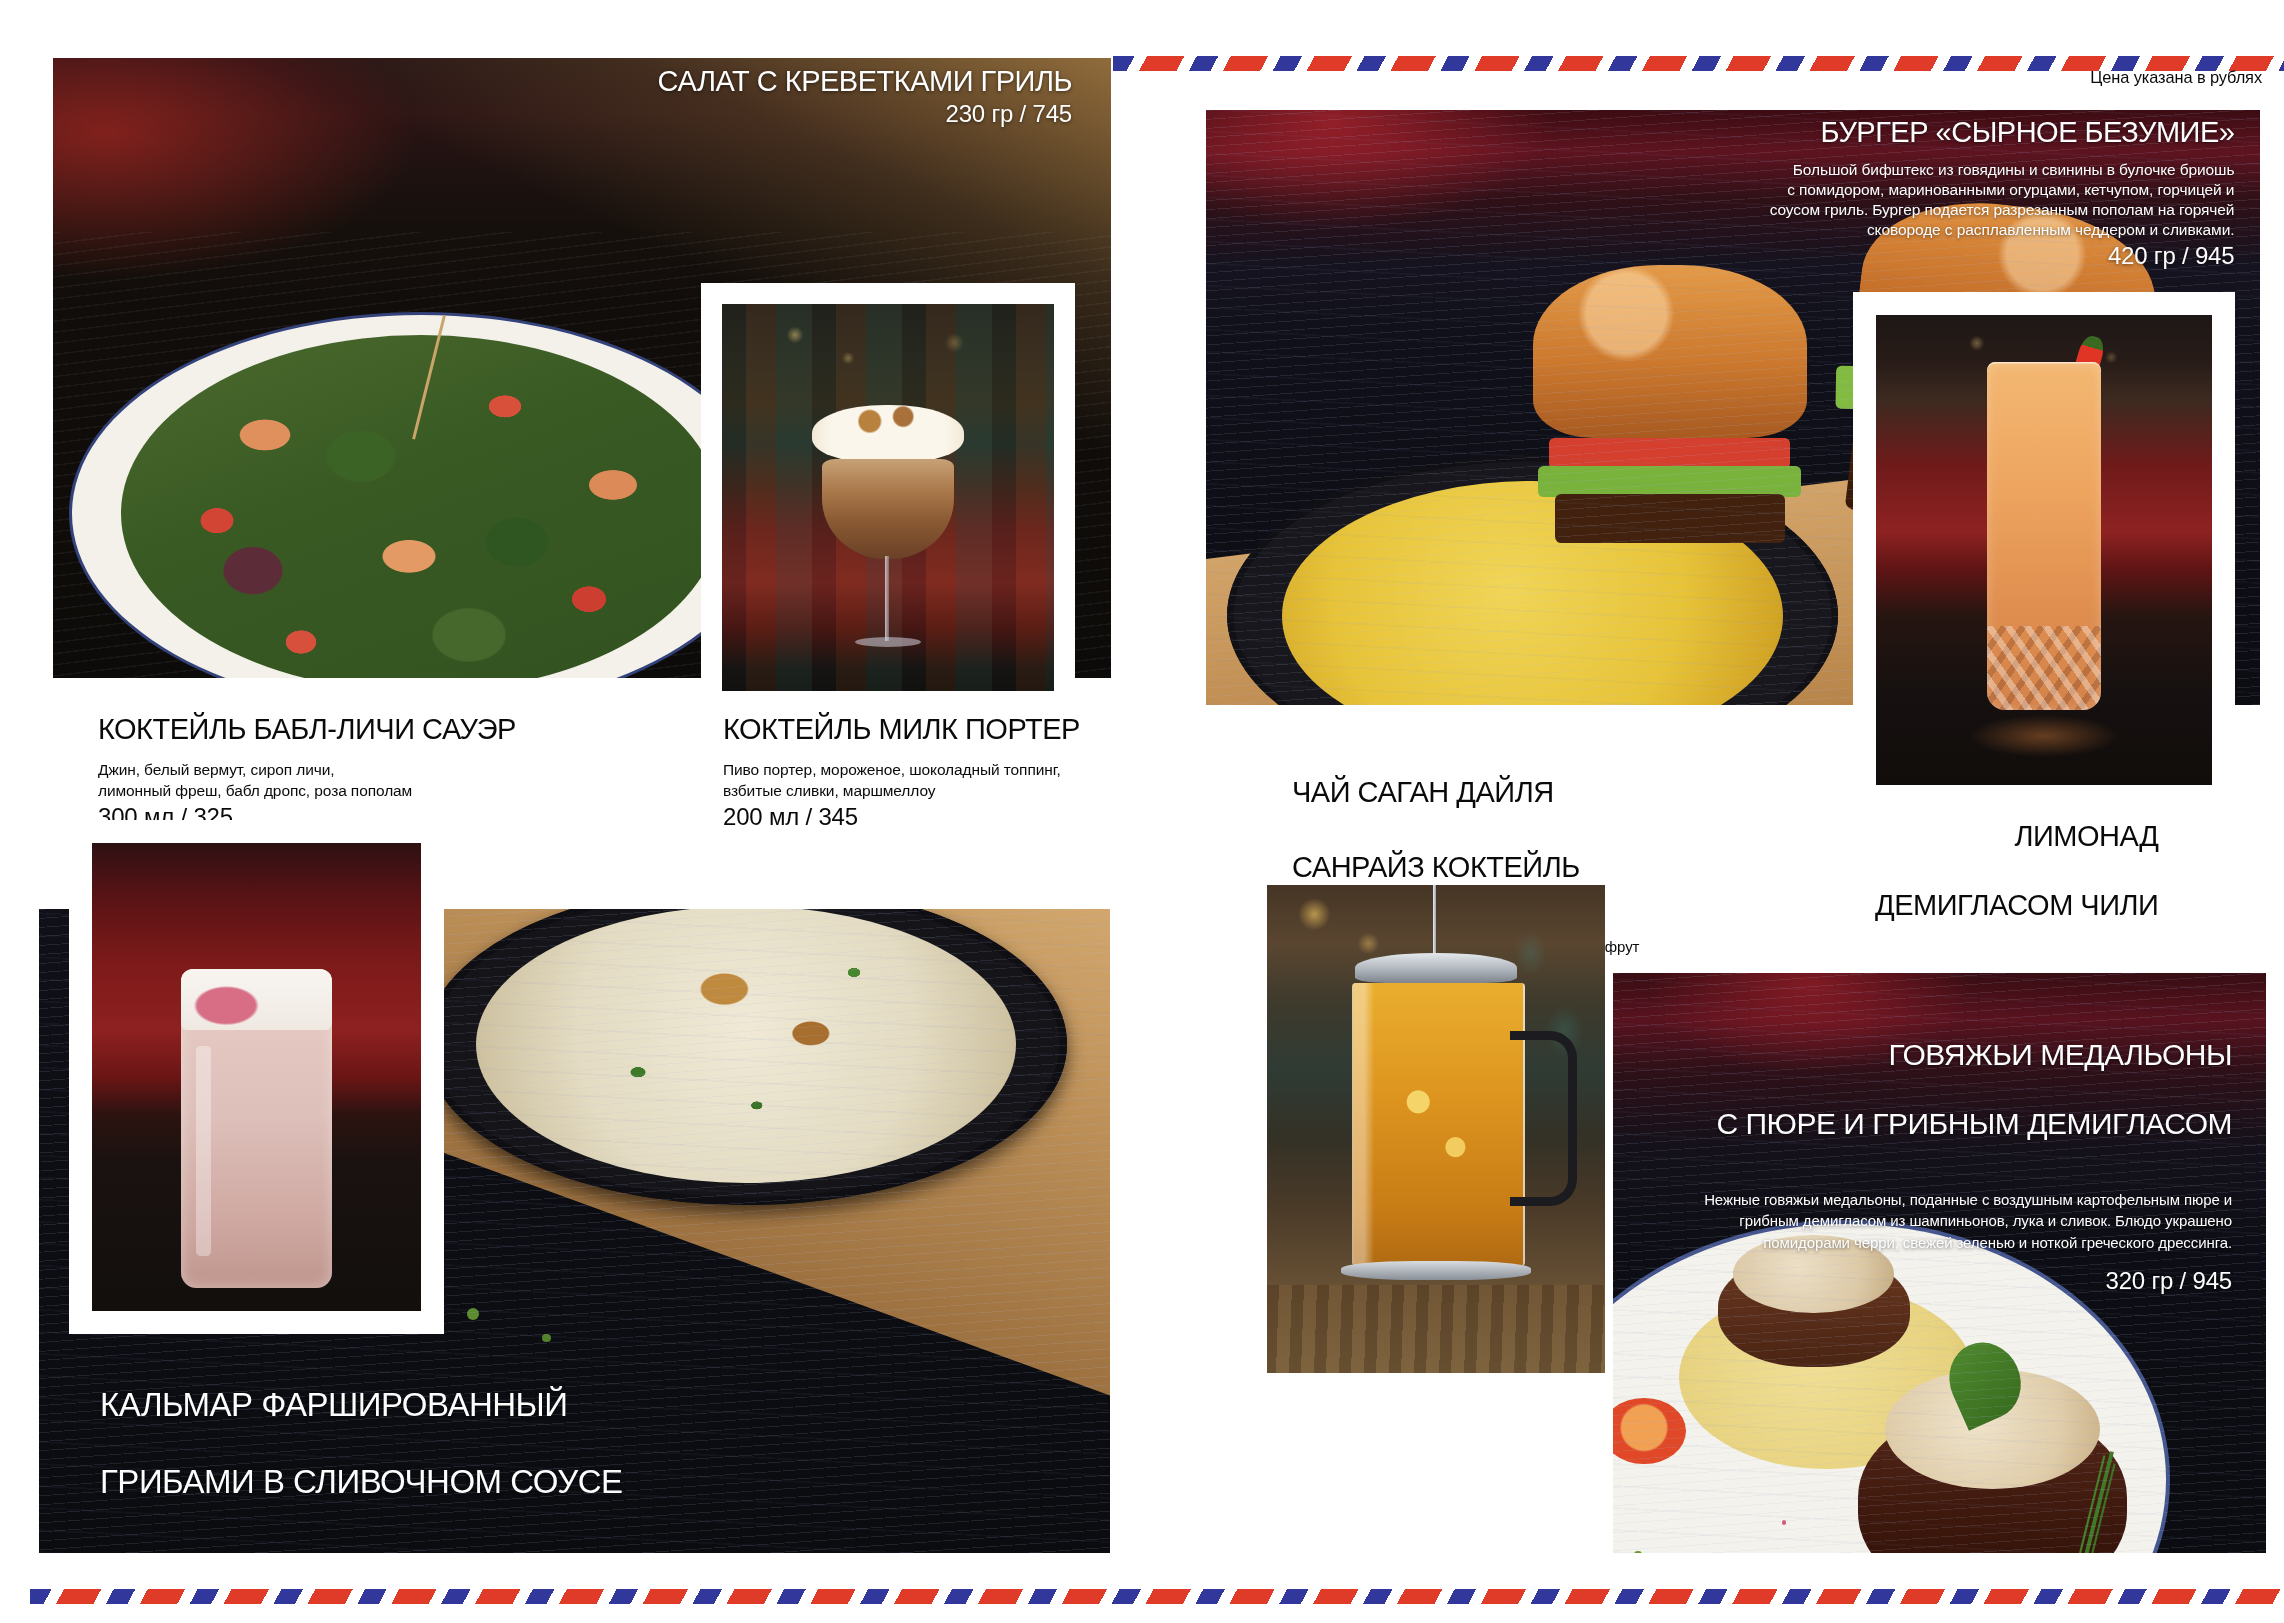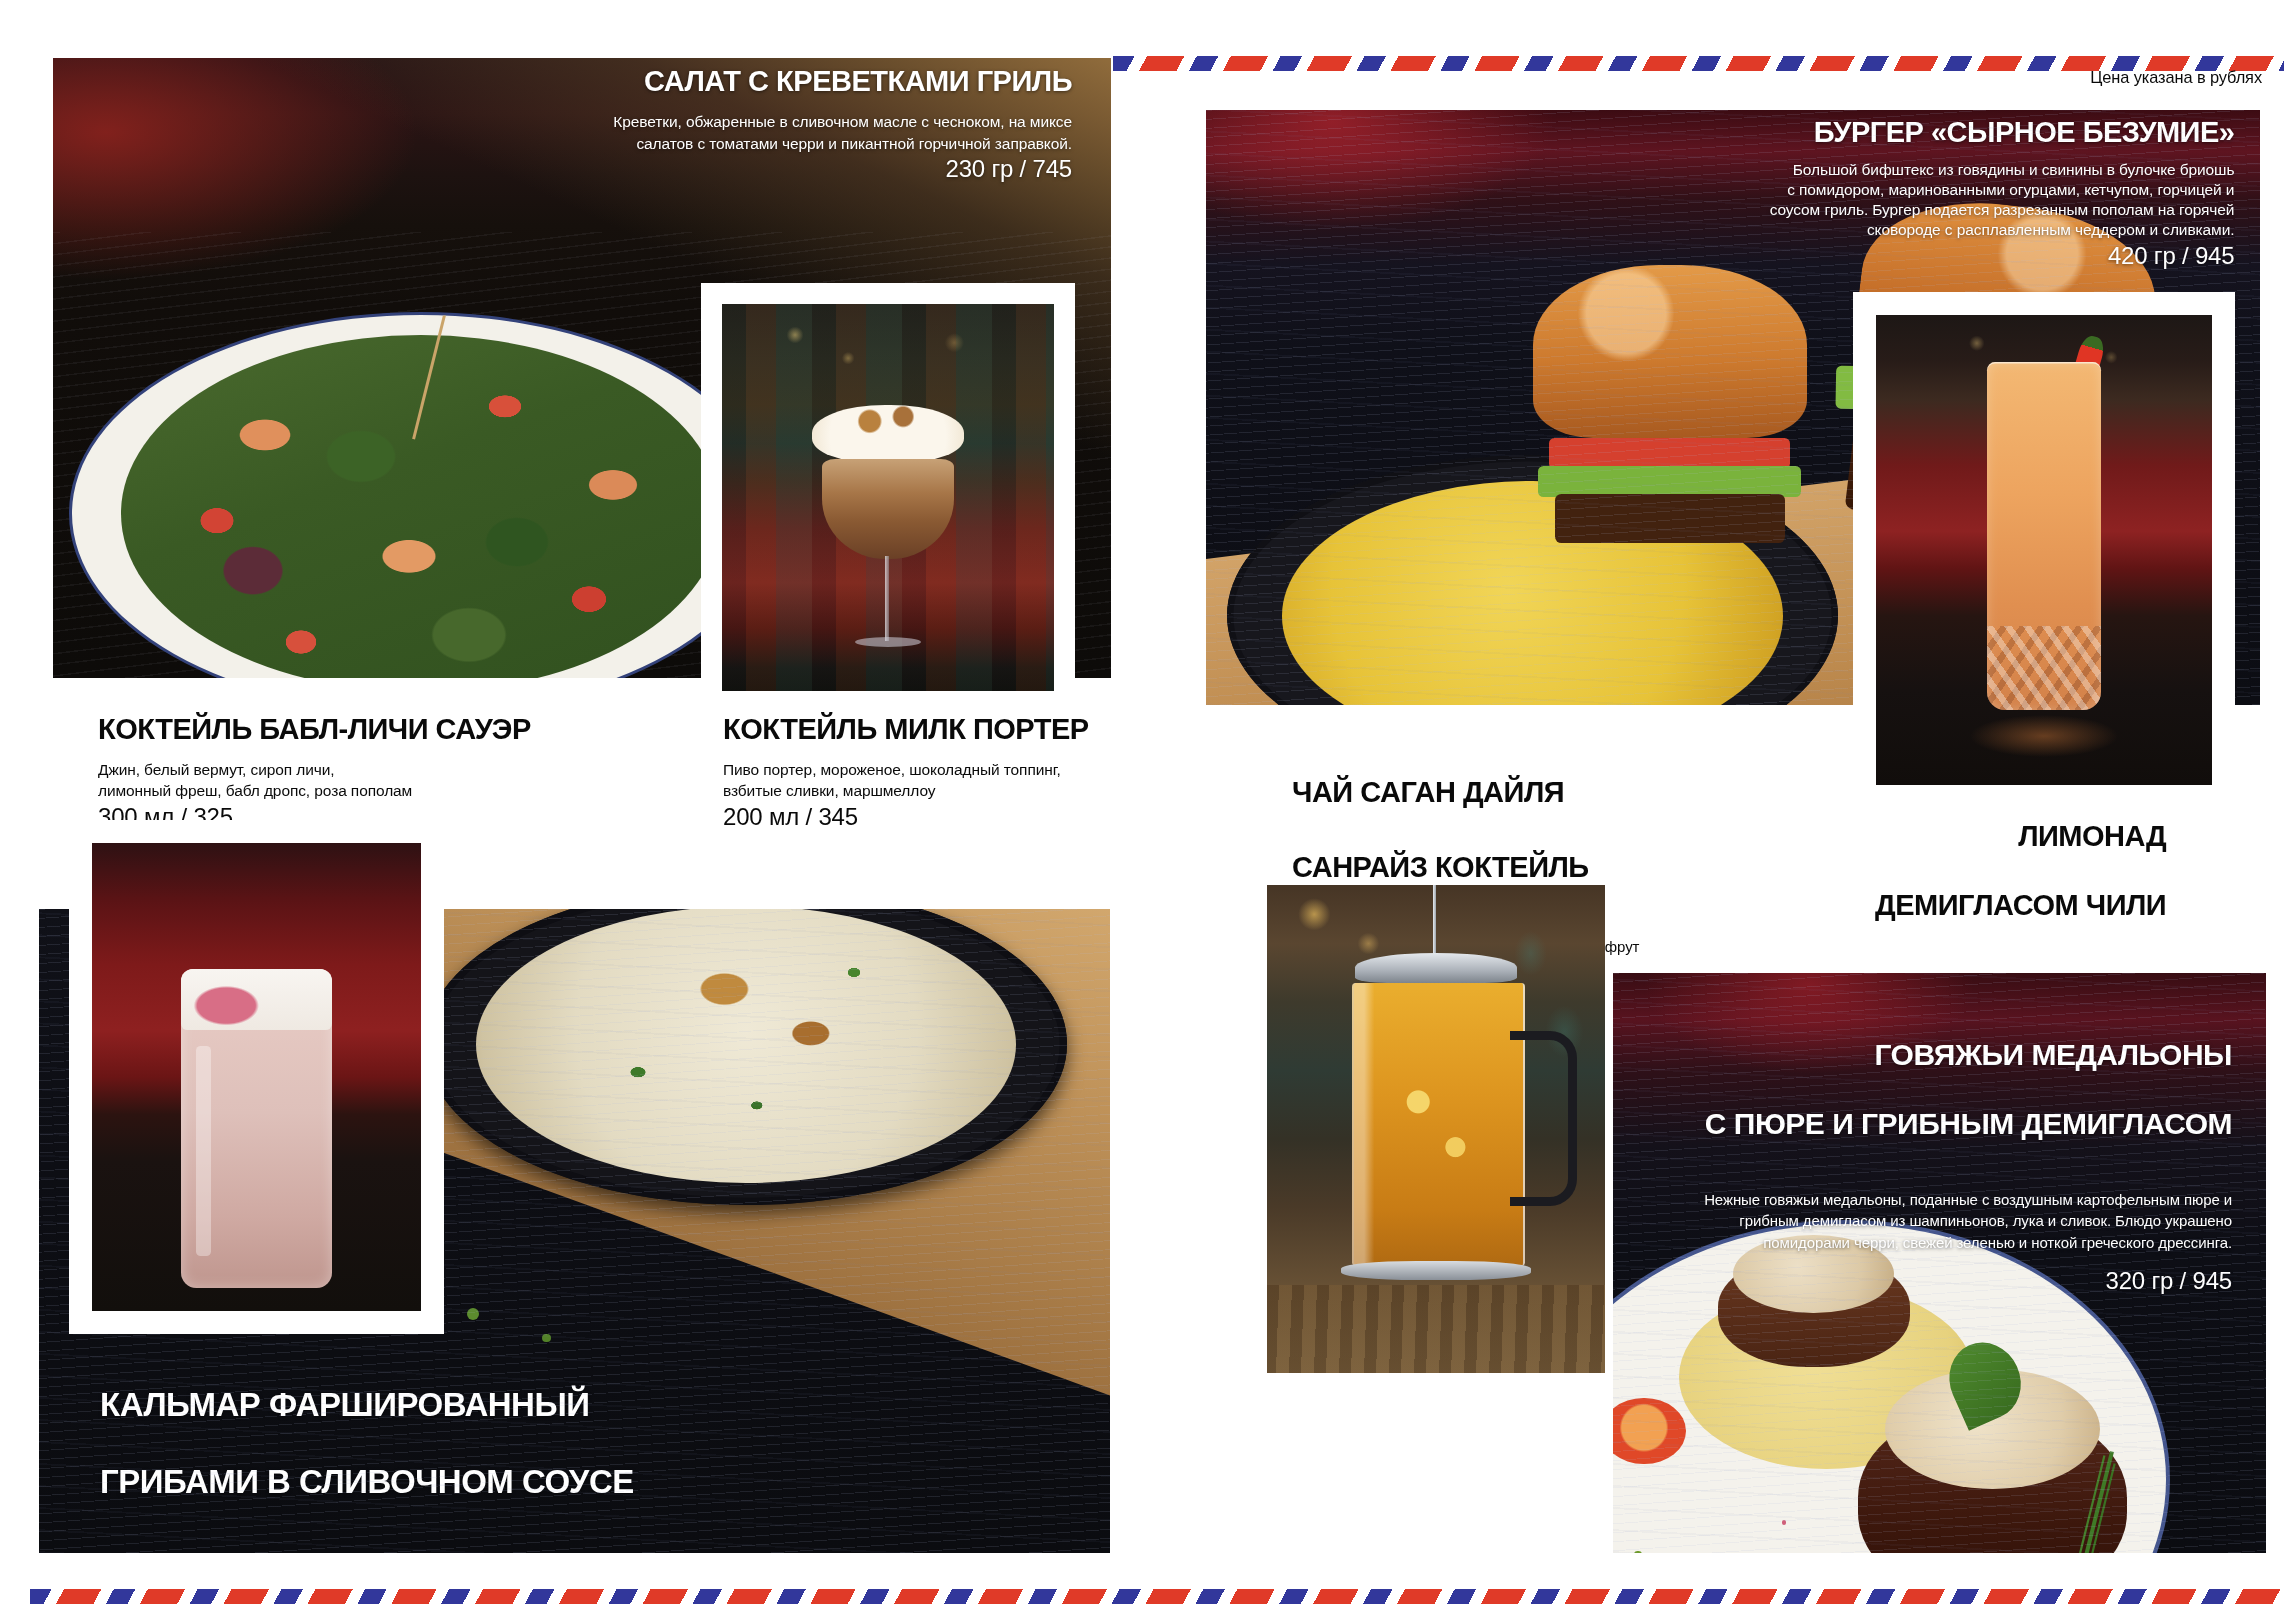--- a/index.html
+++ b/index.html
@@ -3,21 +3,21 @@
 <meta charset="utf-8">
 <style>
   html,body{margin:0;padding:0;background:#ffffff;}
   #page{position:relative;width:2309px;height:1624px;background:#ffffff;overflow:hidden;
         font-family:"Liberation Sans",sans-serif;color:#111;}
   .ph{position:absolute;overflow:hidden;background:#0d0d10;}
   .frame{position:absolute;background:#ffffff;}
   .interior{position:absolute;overflow:hidden;}
   .ov{position:absolute;color:#fff;text-shadow:0 0.9px 3.7px rgba(0,0,0,.55);}
   .tb{position:absolute;color:#0a0a0a;}
-  .title{font-size:29px;line-height:1.16;letter-spacing:-0.5px;font-weight:700;white-space:pre-line;}
+  .title{font-size:29px;line-height:1.16;letter-spacing:-0.5px;font-weight:400;white-space:pre-line;}
   .title.big{font-size:33px;}
   .desc{font-size:15.5px;line-height:1.4;letter-spacing:-0.1px;margin-top:12px;}
   .desc div{white-space:nowrap;}
   .price{font-size:24px;letter-spacing:-0.2px;margin-top:1px;font-weight:500;}
   .right{text-align:right;}
   .stripes{position:absolute;height:14.6px;
     background:repeating-linear-gradient(118deg,
       #32379b 0 19px,#ffffff 19px 30px,
       #e03a28 30px 63px,#ffffff 63px 74px);}
   .note{position:absolute;font-size:16.4px;letter-spacing:-0.1px;color:#0a0a0a;}
@@ -52,24 +52,20 @@
           radial-gradient(39px 24px at 82% 42%, #db8a58 0 60%, transparent 63%),
           radial-gradient(55px 41px at 40% 34%, #3c6326 0 60%, transparent 64%),
           radial-gradient(50px 39px at 66% 58%, #2f5520 0 60%, transparent 64%),
           radial-gradient(46px 37px at 22% 66%, #5c2c38 0 62%, transparent 66%),
           radial-gradient(59px 43px at 58% 84%, #47682c 0 60%, transparent 64%),
           linear-gradient(160deg,#4a6a2e 0%, #3a5a24 40%, #31511f 100%);"></div>
       <div style="position:absolute;left:52%;top:-16%;width:3.2px;height:48%;background:#caa469;transform:rotate(14deg);"></div>
     </div>
     <div class="ov right" style="top:7.3px;right:39px;">
       <div class="title">САЛАТ С КРЕВЕТКАМИ ГРИЛЬ</div>
-      <div class="desc">
-        <div>Креветки, обжаренные в сливочном масле с чесноком, на миксе</div>
-        <div>салатов с томатами черри и пикантной горчичной заправкой.</div>
-      </div>
       <div class="price">230 гр / 745</div>
     </div>
   </div>
 
   <div class="frame" style="left:701px;top:283px;width:374px;height:429px;">
     <div class="interior" style="inset:21px;
                 background:
           radial-gradient(12px 12px at 22% 8%, rgba(238,205,120,.5), transparent 70%),
           radial-gradient(9px 9px at 38% 14%, rgba(230,195,110,.4), transparent 70%),
           radial-gradient(13.7px 13.7px at 70% 10%, rgba(210,170,95,.35), transparent 70%),

